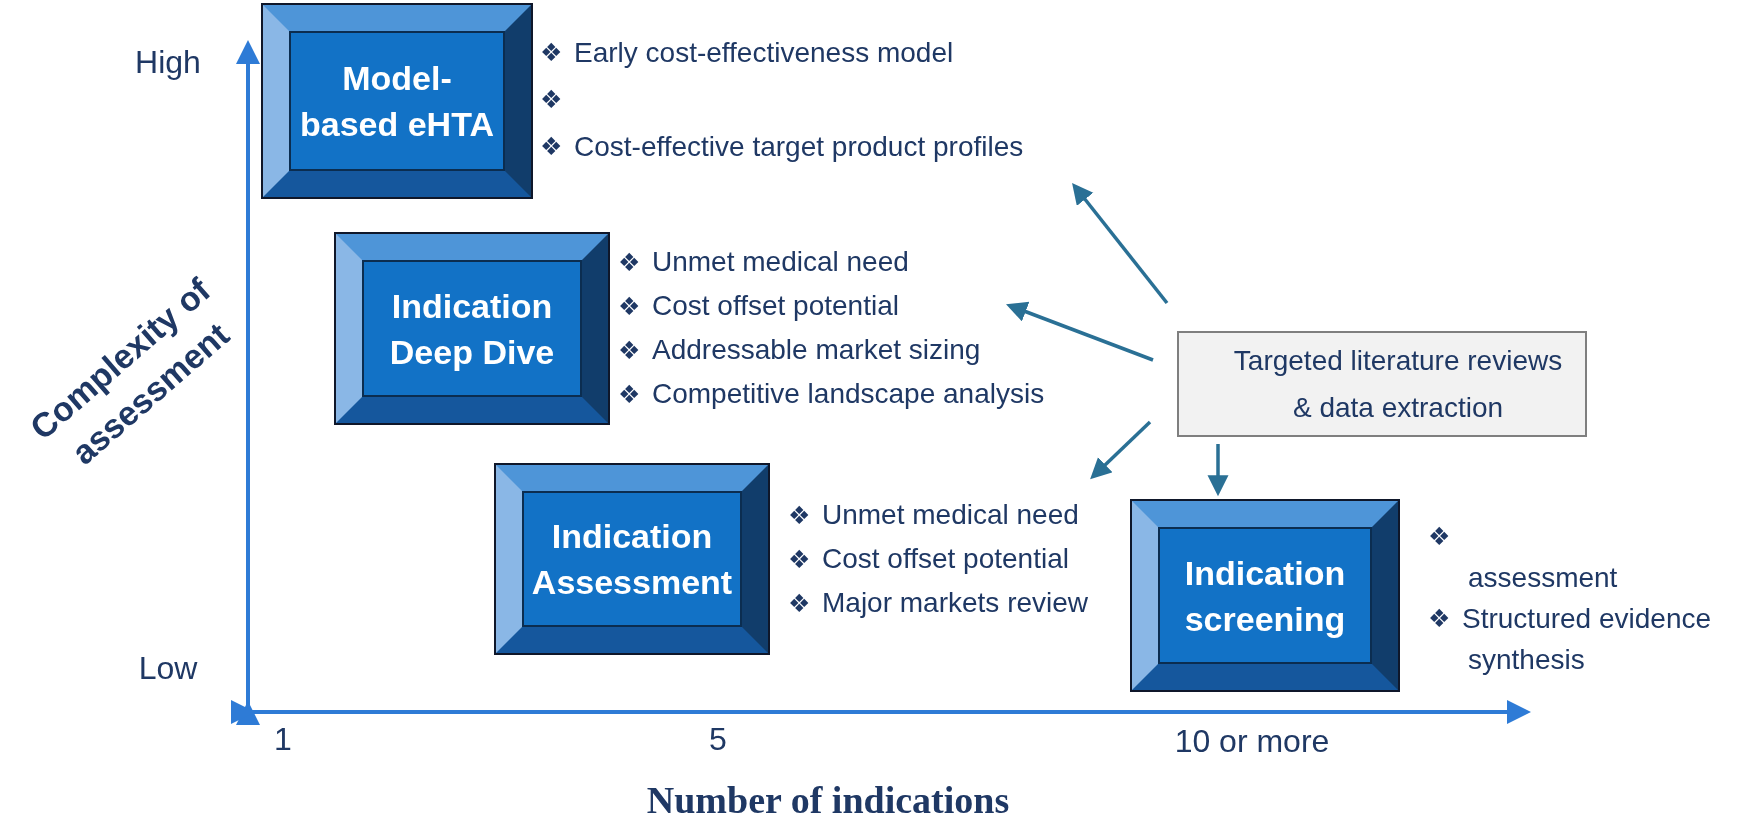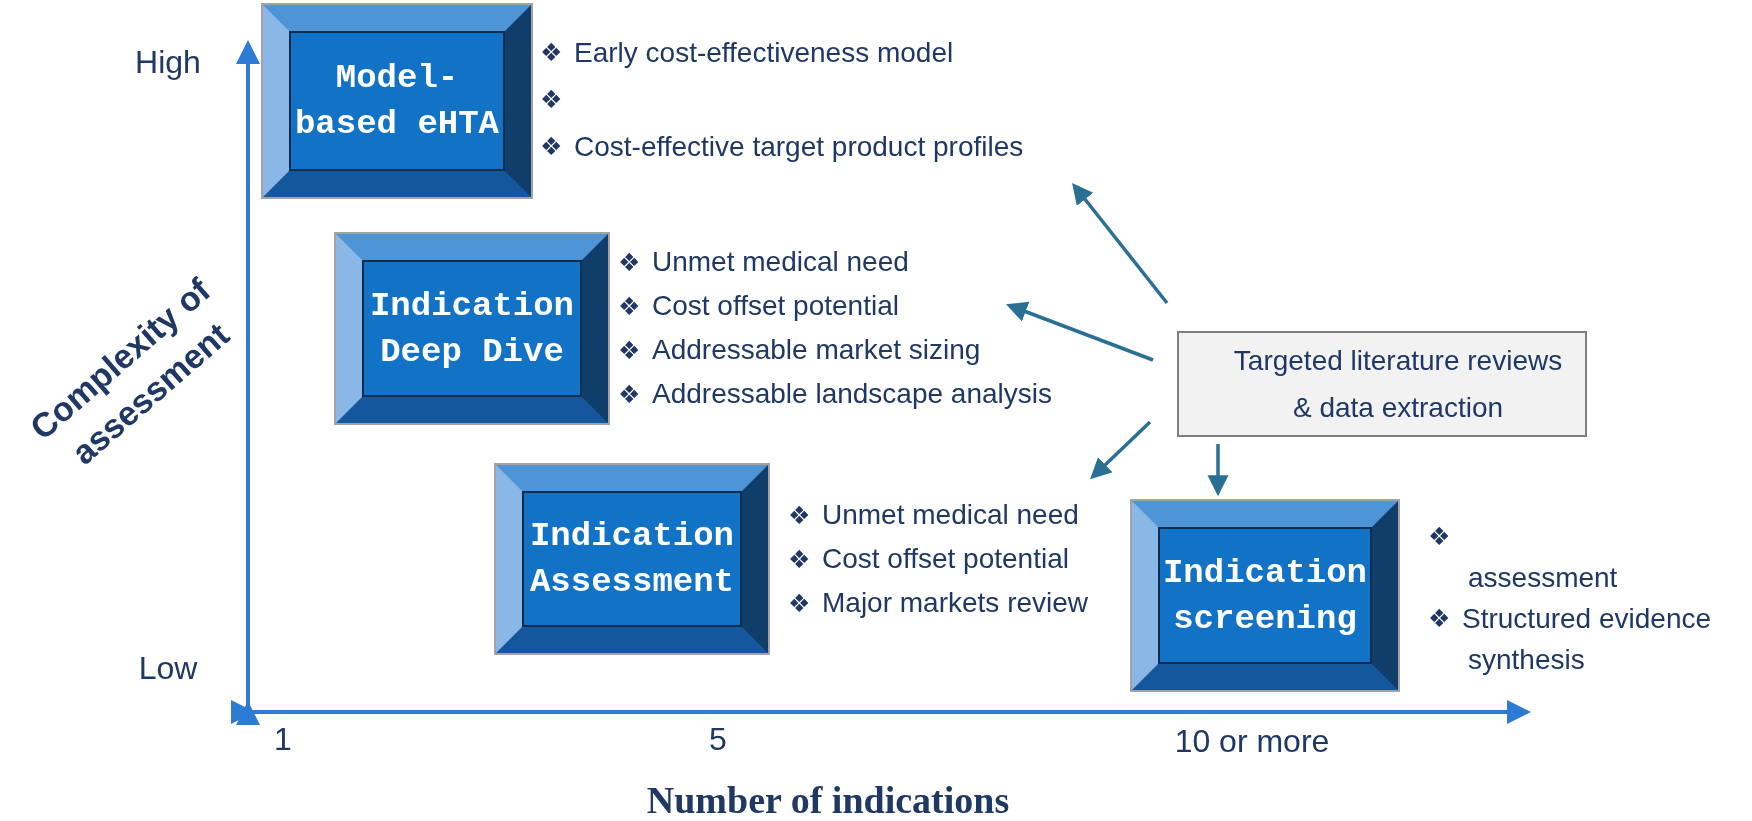--- a/index.html
+++ b/index.html
@@ -3,21 +3,21 @@
 <meta charset="utf-8">
 <style>
   html,body{margin:0;padding:0;background:#fff;}
   .canvas{
     position:relative;width:1752px;height:821px;background:#ffffff;
     font-family:"Liberation Sans",sans-serif;overflow:hidden;
   }
   .axes-svg{position:absolute;left:0;top:0;width:1752px;height:821px;}
 
   
-  .box3d{position:absolute;border:2px solid #a3a3a3;box-sizing:border-box;font-family:Liberation Mono, monospace;}
+  .box3d{position:absolute;border:2px solid #0f172a;box-sizing:border-box;}
   .box3d .bevel{
     position:absolute;inset:0;box-sizing:border-box;
     border-style:solid;border-width:26px;
     border-top-color:#4E95D8;border-left-color:#8AB7E6;
     border-right-color:#113D6B;border-bottom-color:#15579D;
   }
   .box3d .inner{
     position:absolute;inset:26px;background:#1272C6;border:2px solid #0B2D50;
     display:flex;flex-direction:column;align-items:center;justify-content:center;
     color:#ffffff;font-size:34px;font-weight:600;line-height:46px;text-align:center;
@@ -149,21 +149,21 @@
     <div class="brow">
       <span class="diamond">❖</span>
       <span class="btext">Cost offset potential</span>
     </div>
     <div class="brow">
       <span class="diamond">❖</span>
       <span class="btext">Addressable market sizing</span>
     </div>
     <div class="brow">
       <span class="diamond">❖</span>
-      <span class="btext">Addressable landscape analysis</span>
+      <span class="btext">Competitive landscape analysis</span>
     </div>
   </div>
 
   <div class="blist list-3" style="left:788px;top:493px;">
     <div class="brow">
       <span class="diamond">❖</span>
       <span class="btext">Unmet medical need</span>
     </div>
     <div class="brow">
       <span class="diamond">❖</span>

